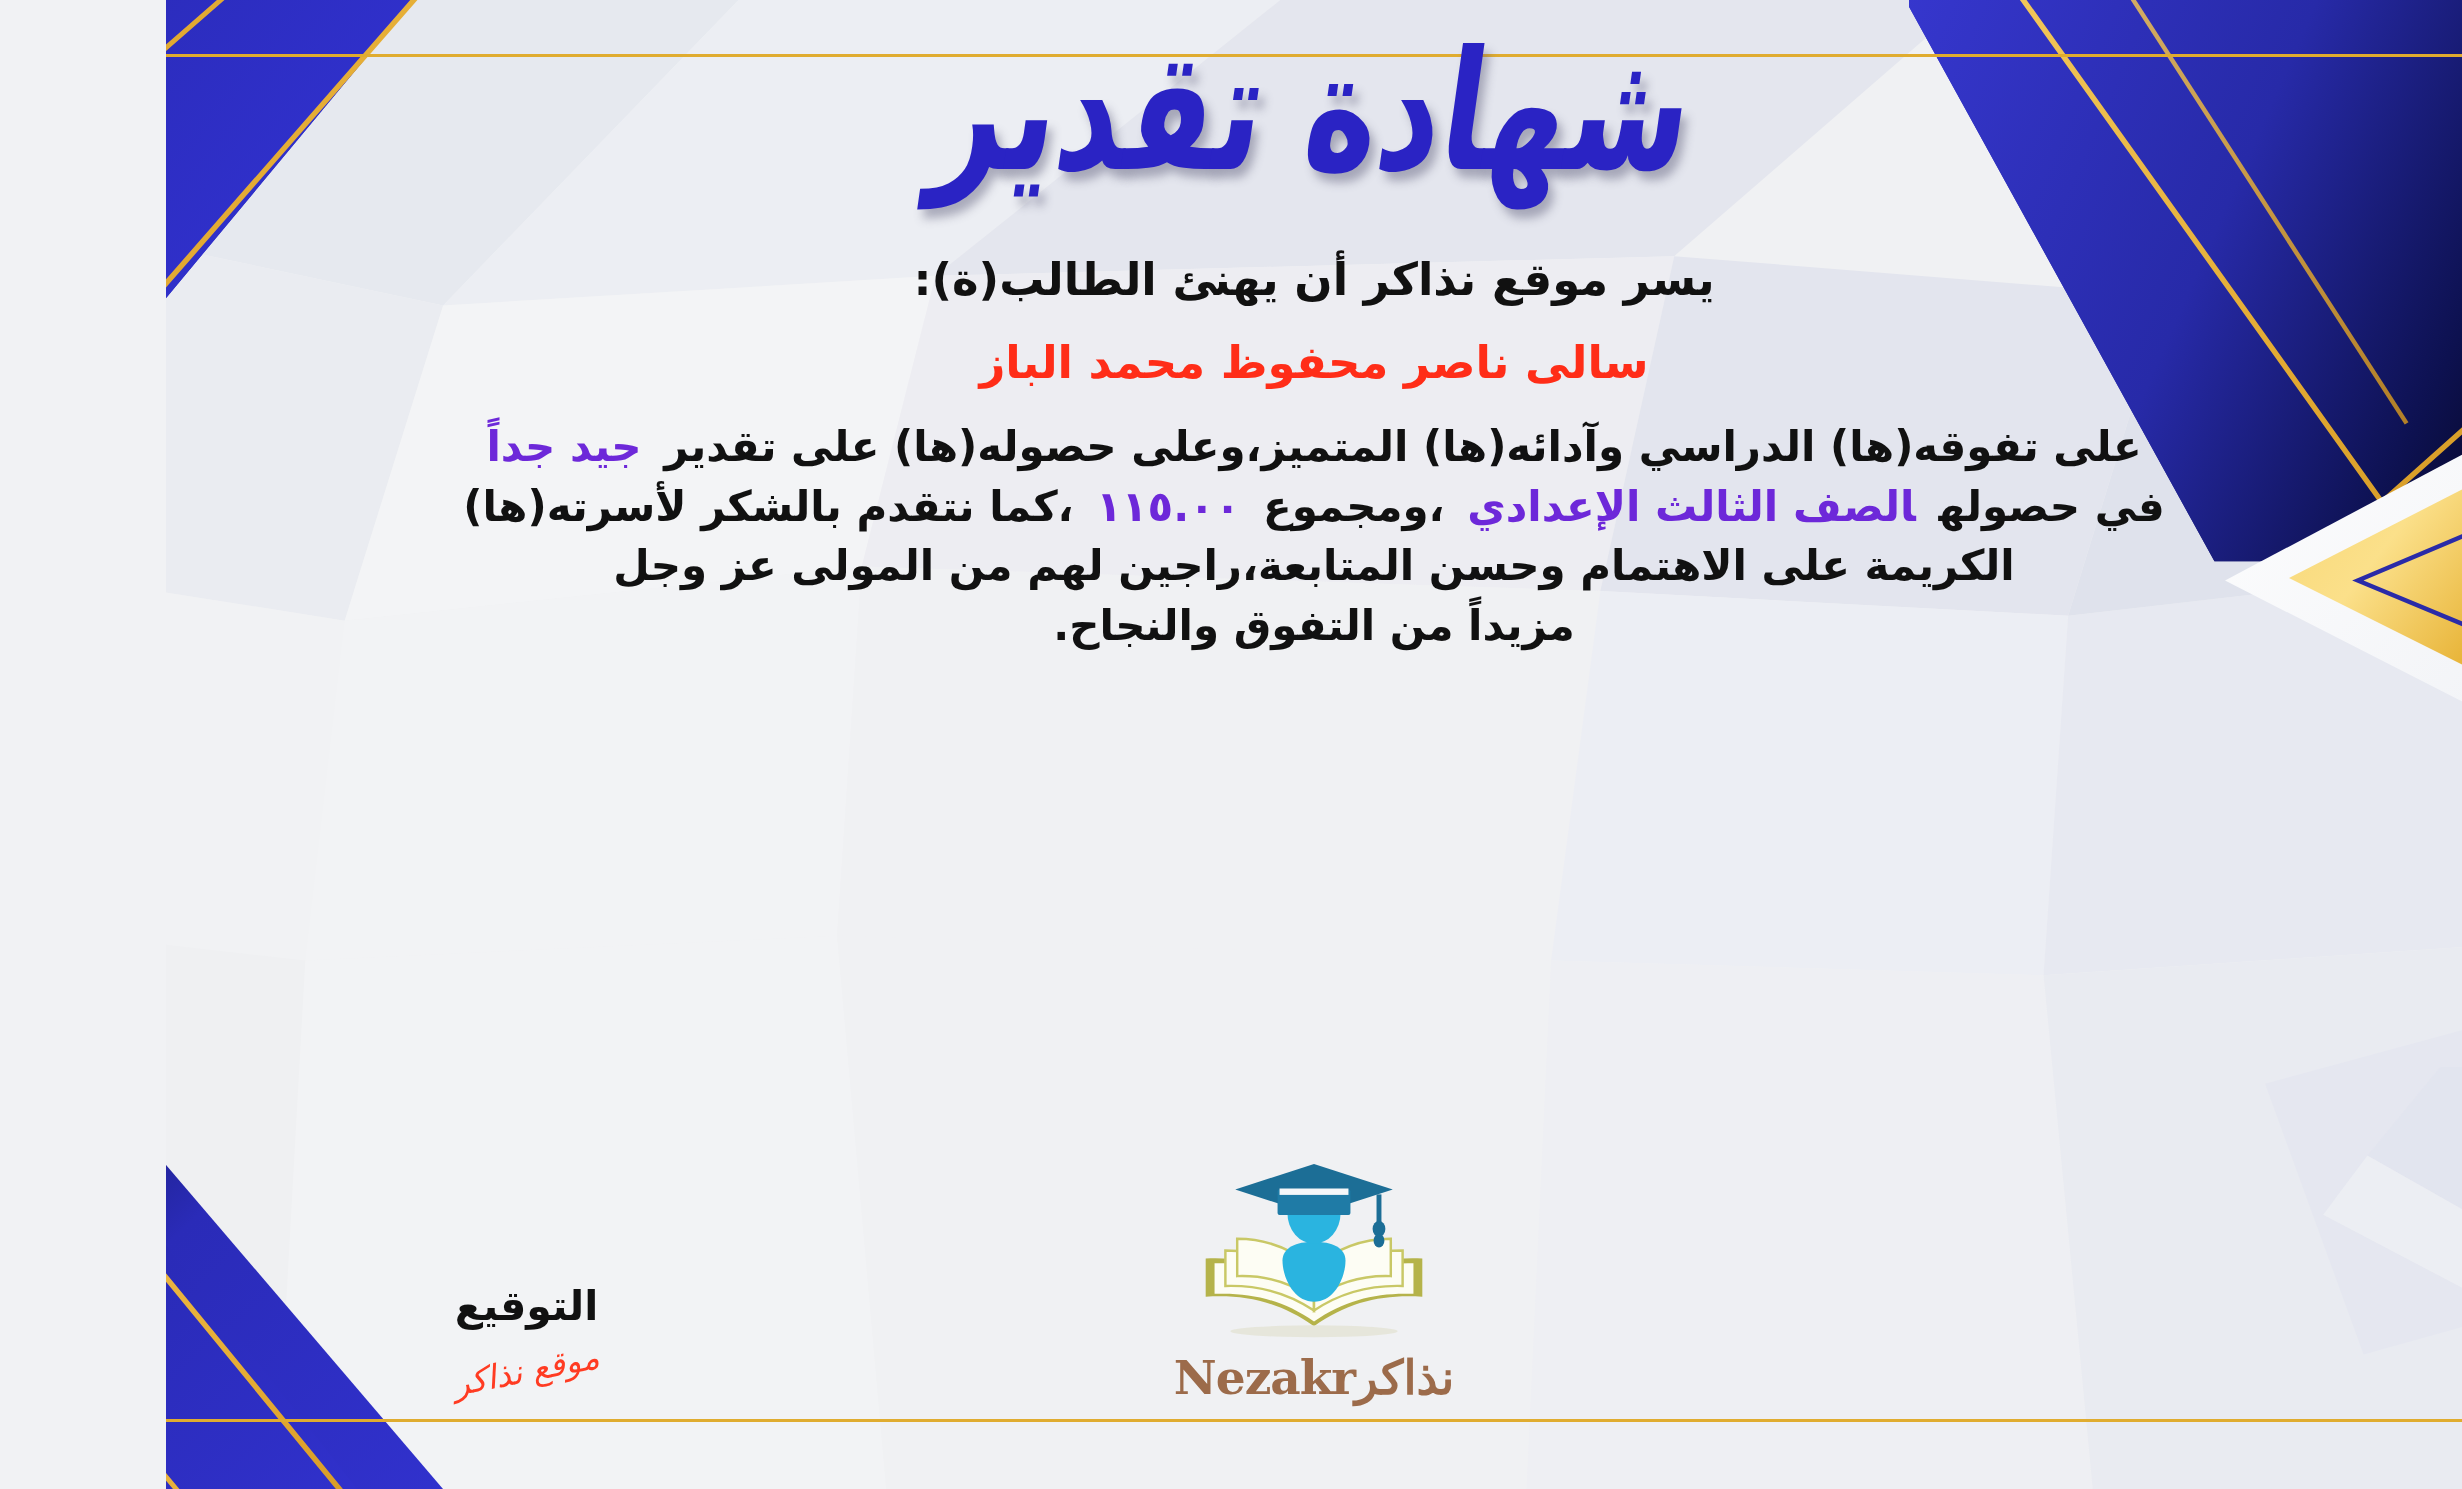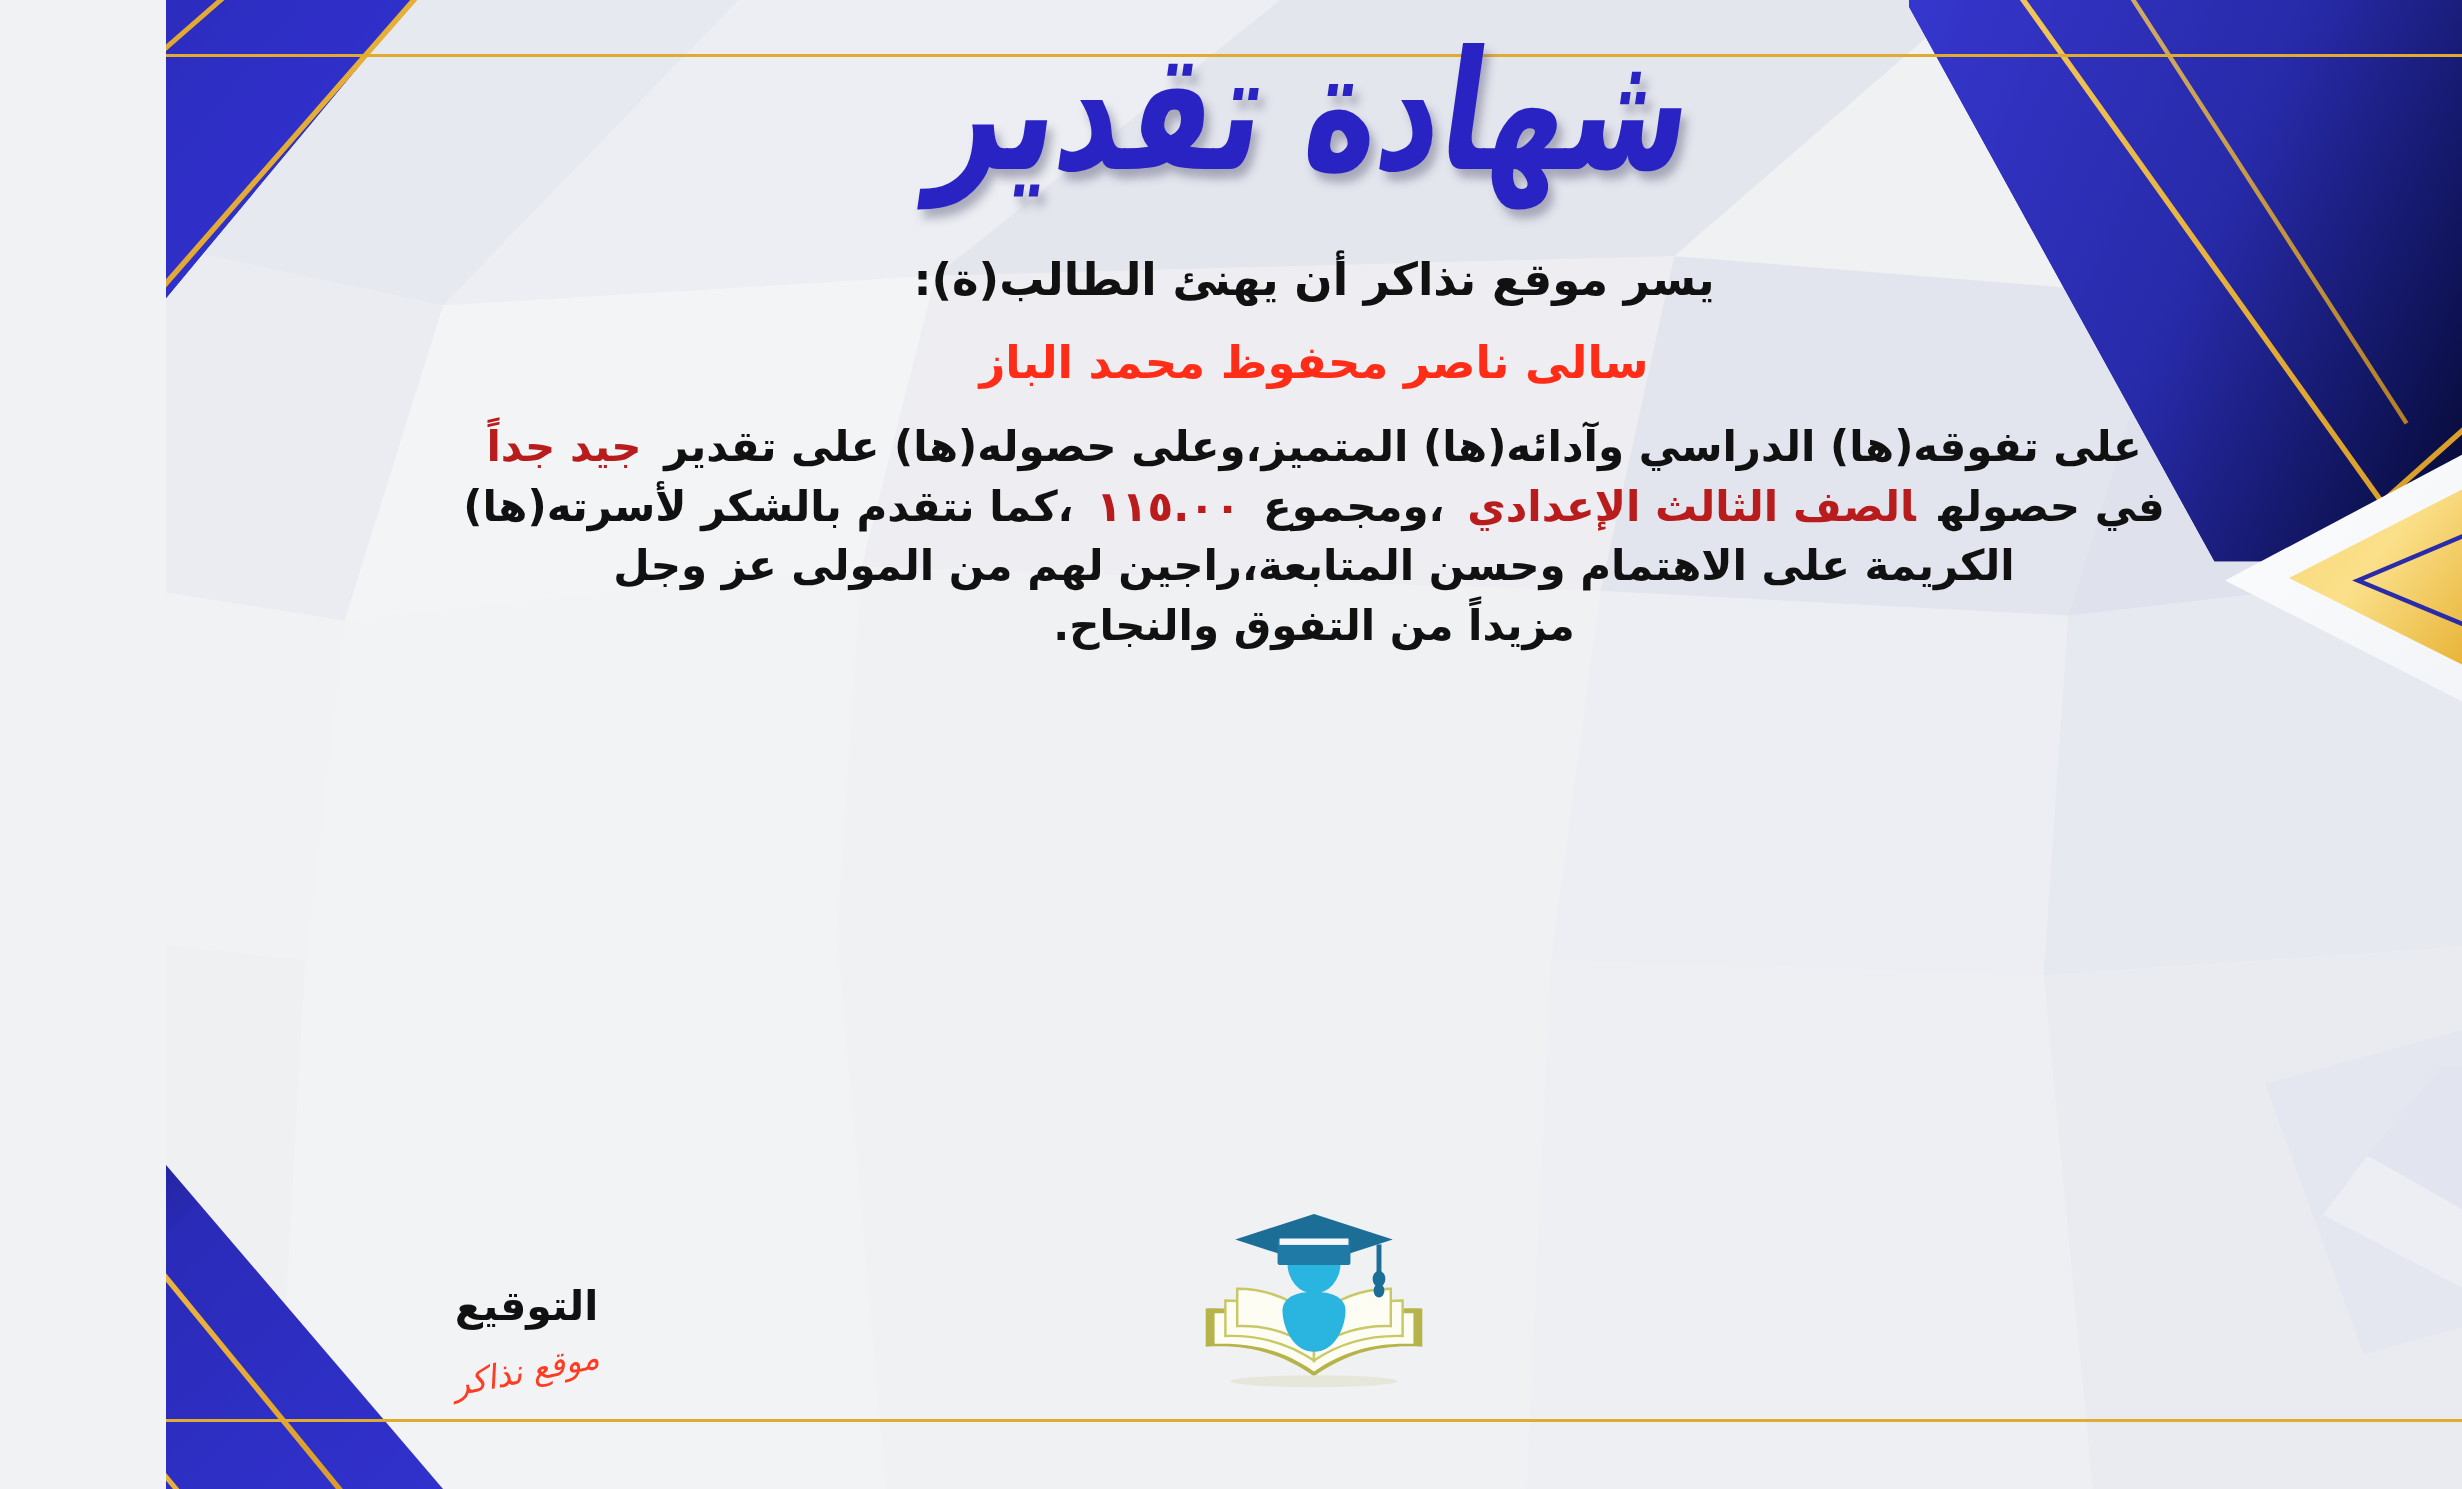--- a/index.html
+++ b/index.html
@@ -85,21 +85,21 @@
     text-align:center;
     font-size:42px;
     font-weight:700;
     color:#111111;
     line-height:1.42;
   }
   .body-line{
     display:block;
     white-space:nowrap;
   }
-  .hl{color:#b91c1c;}
+  .hl{color:#6d28d9;}
   .sp-l{padding-left:22.7px;}
   .sp-r{padding-right:22.7px;}
 
   
   .footer-row{
     position:absolute;
     left:0;right:0;bottom:74px;
     height:305px;
   }
 
@@ -339,18 +339,19 @@
 
           <g>
             <polygon points="260,20 420,72 260,124 100,72" fill="#1c6e96"></polygon>
             <rect x="186" y="72" width="148" height="52" rx="4" fill="#1f7ba6"></rect>
             <rect x="190" y="70" width="140" height="13" fill="#f5f7f9"></rect>
             <path d="M 392,82 L 392,140" stroke="#1c6e96" stroke-width="10" fill="none"></path>
             <ellipse cx="392" cy="152" rx="13" ry="16" fill="#1c6e96"></ellipse>
             <ellipse cx="392" cy="176" rx="11" ry="14" fill="#1c6e96"></ellipse>
           </g>
         </svg>
+        <div class="logo-wordmark"><span>نذاكر</span><span class="latin">Nezakr</span></div>
       </div>
 
     </div>
   </div>
 </div>
 
 
 </body></html>

